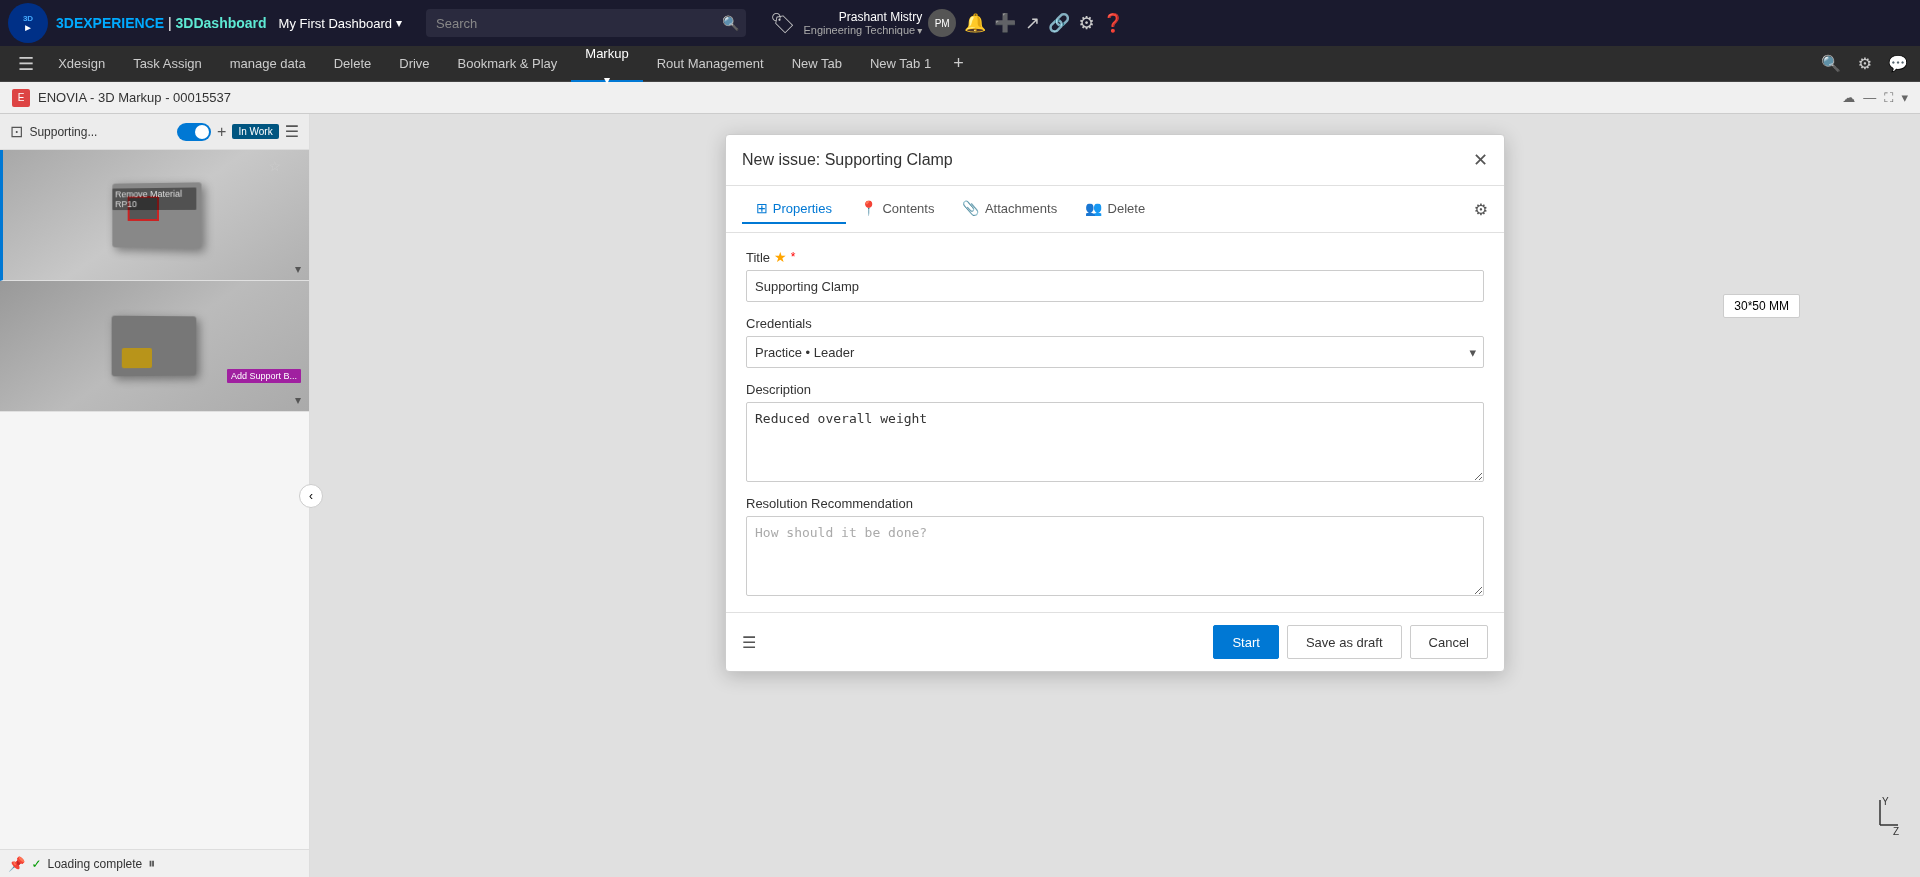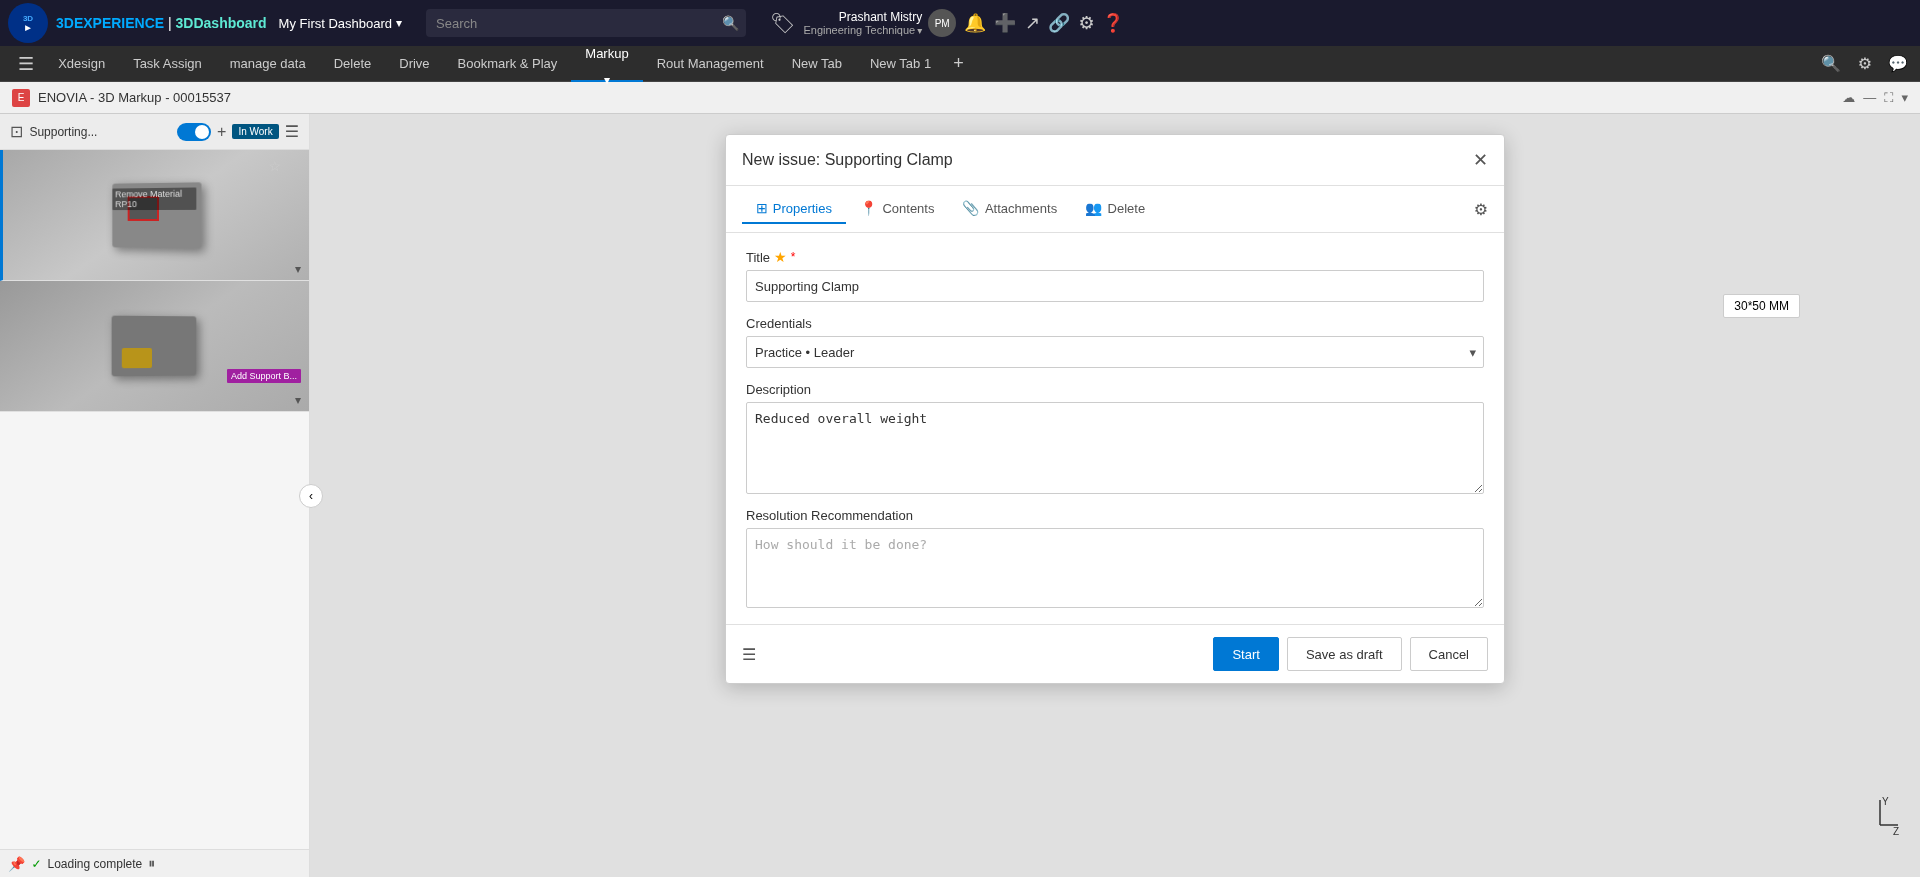--- a/index.html
+++ b/index.html
@@ -91,21 +91,21 @@
     .modal-gear { color: #555; font-size: 16px; cursor: pointer; }
     .modal-body { padding: 16px 20px; display: flex; flex-direction: column; gap: 14px; }
     .form-group { display: flex; flex-direction: column; gap: 5px; }
     .form-label { font-size: 13px; color: #333; display: flex; align-items: center; gap: 4px; }
     .required-star { color: orange; font-size: 14px; }
     .required-asterisk { color: red; font-size: 12px; }
     .form-input { width: 100%; height: 32px; border: 1px solid #ccc; border-radius: 2px; padding: 4px 8px; font-size: 13px; color: #333; outline: none; }
     .form-select-wrapper { position: relative; }
     .form-select { width: 100%; height: 32px; border: 1px solid #ccc; border-radius: 2px; padding: 0 30px 0 8px; font-size: 13px; color: #333; outline: none; appearance: none; background: white; }
     .form-select-arrow { position: absolute; right: 8px; top: 50%; transform: translateY(-50%); color: #555; pointer-events: none; }
-    .form-textarea { width: 100%; border: 1px solid #ccc; border-radius: 2px; padding: 8px; font-size: 13px; color: #333; outline: none; resize: vertical; height: 92px; }
+    .form-textarea { width: 100%; border: 1px solid #ccc; border-radius: 2px; padding: 8px; font-size: 13px; color: #333; outline: none; resize: vertical; height: 80px; }
     .form-textarea::placeholder { color: #aaa; }
     .modal-footer { display: flex; align-items: center; padding: 12px 16px; border-top: 1px solid #e0e0e0; gap: 8px; }
     .footer-menu-icon { color: #555; font-size: 16px; cursor: pointer; margin-right: auto; }
     .btn { height: 34px; padding: 0 18px; border-radius: 2px; font-size: 13px; cursor: pointer; border: 1px solid transparent; }
     .btn-primary { background: #0078d4; color: white; border-color: #0078d4; }
     .btn-secondary { background: white; color: #333; border: 1px solid #ccc; }
 
     .top-bar-icon-action { color: #ccc; font-size: 18px; cursor: pointer; display: flex; align-items: center; }
   </style>
 </head>

